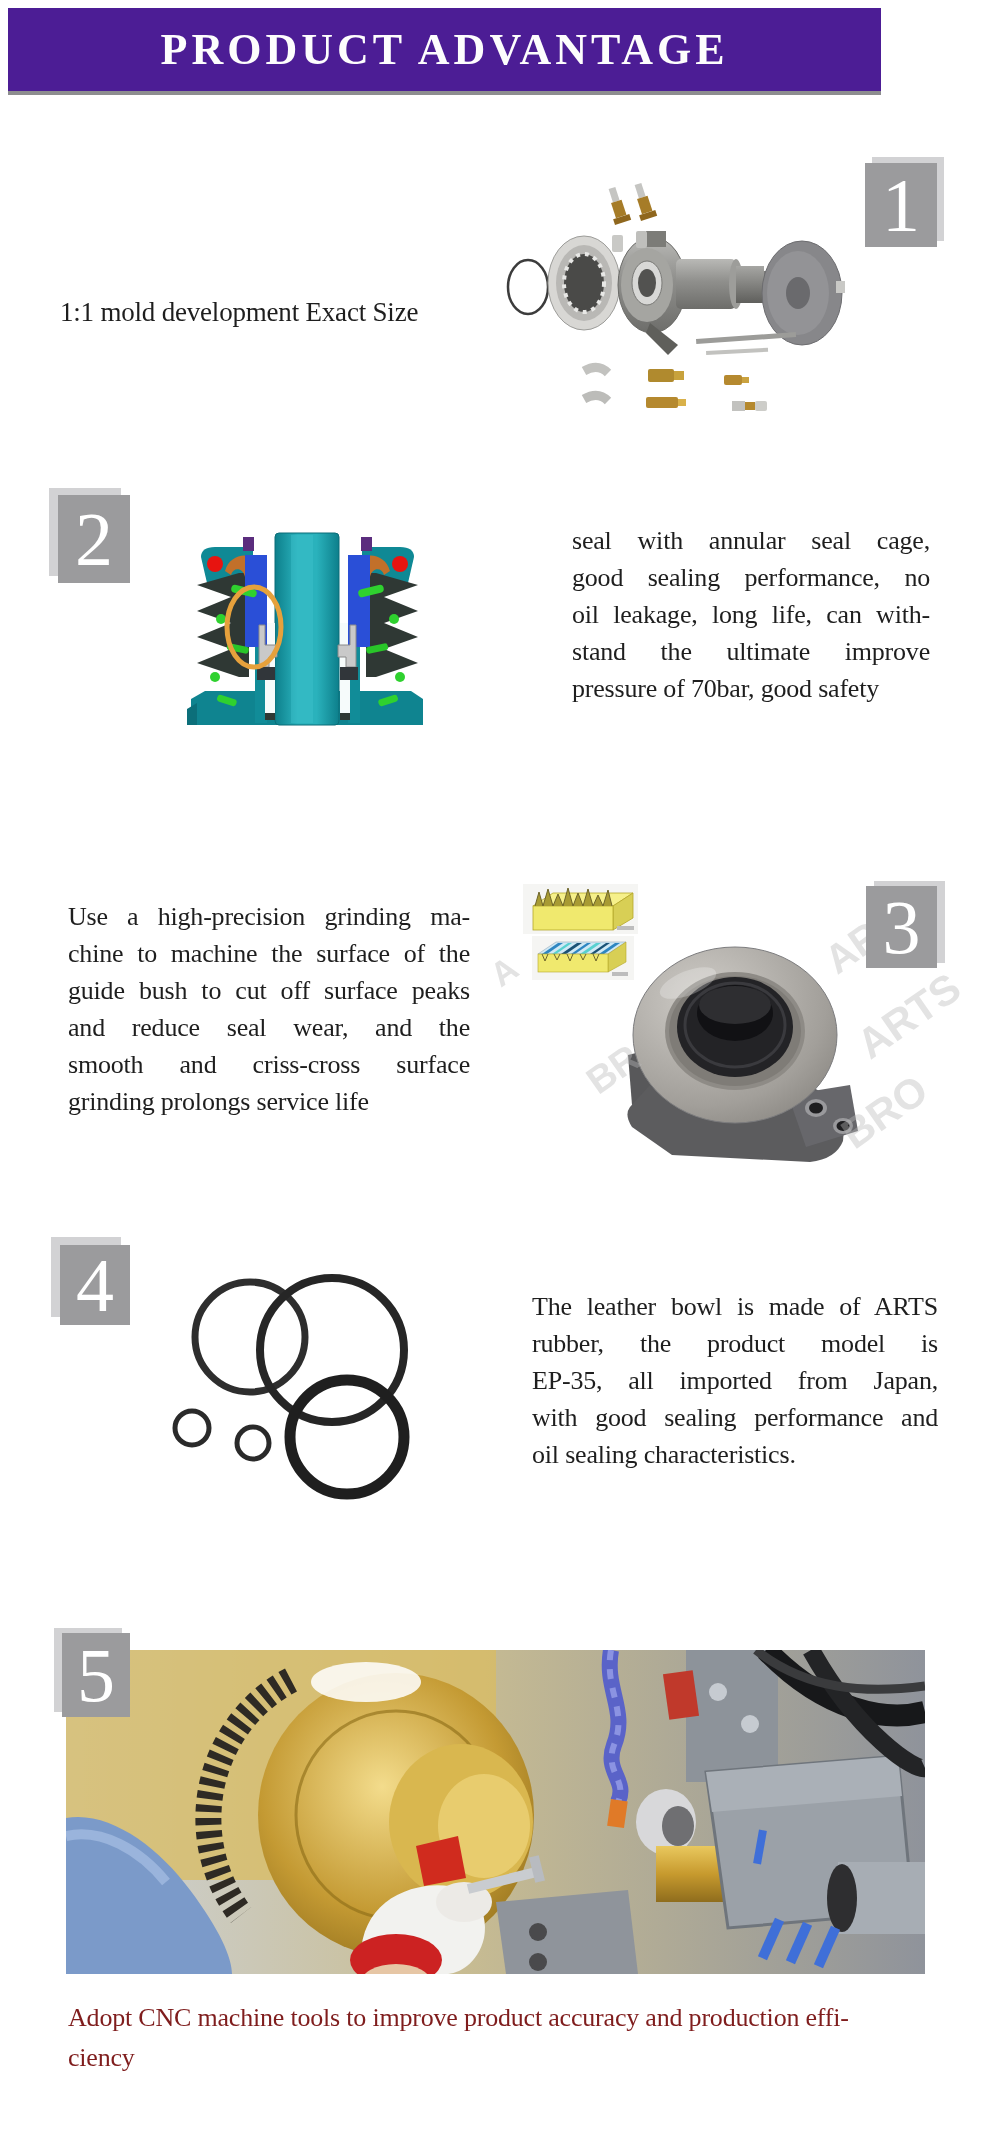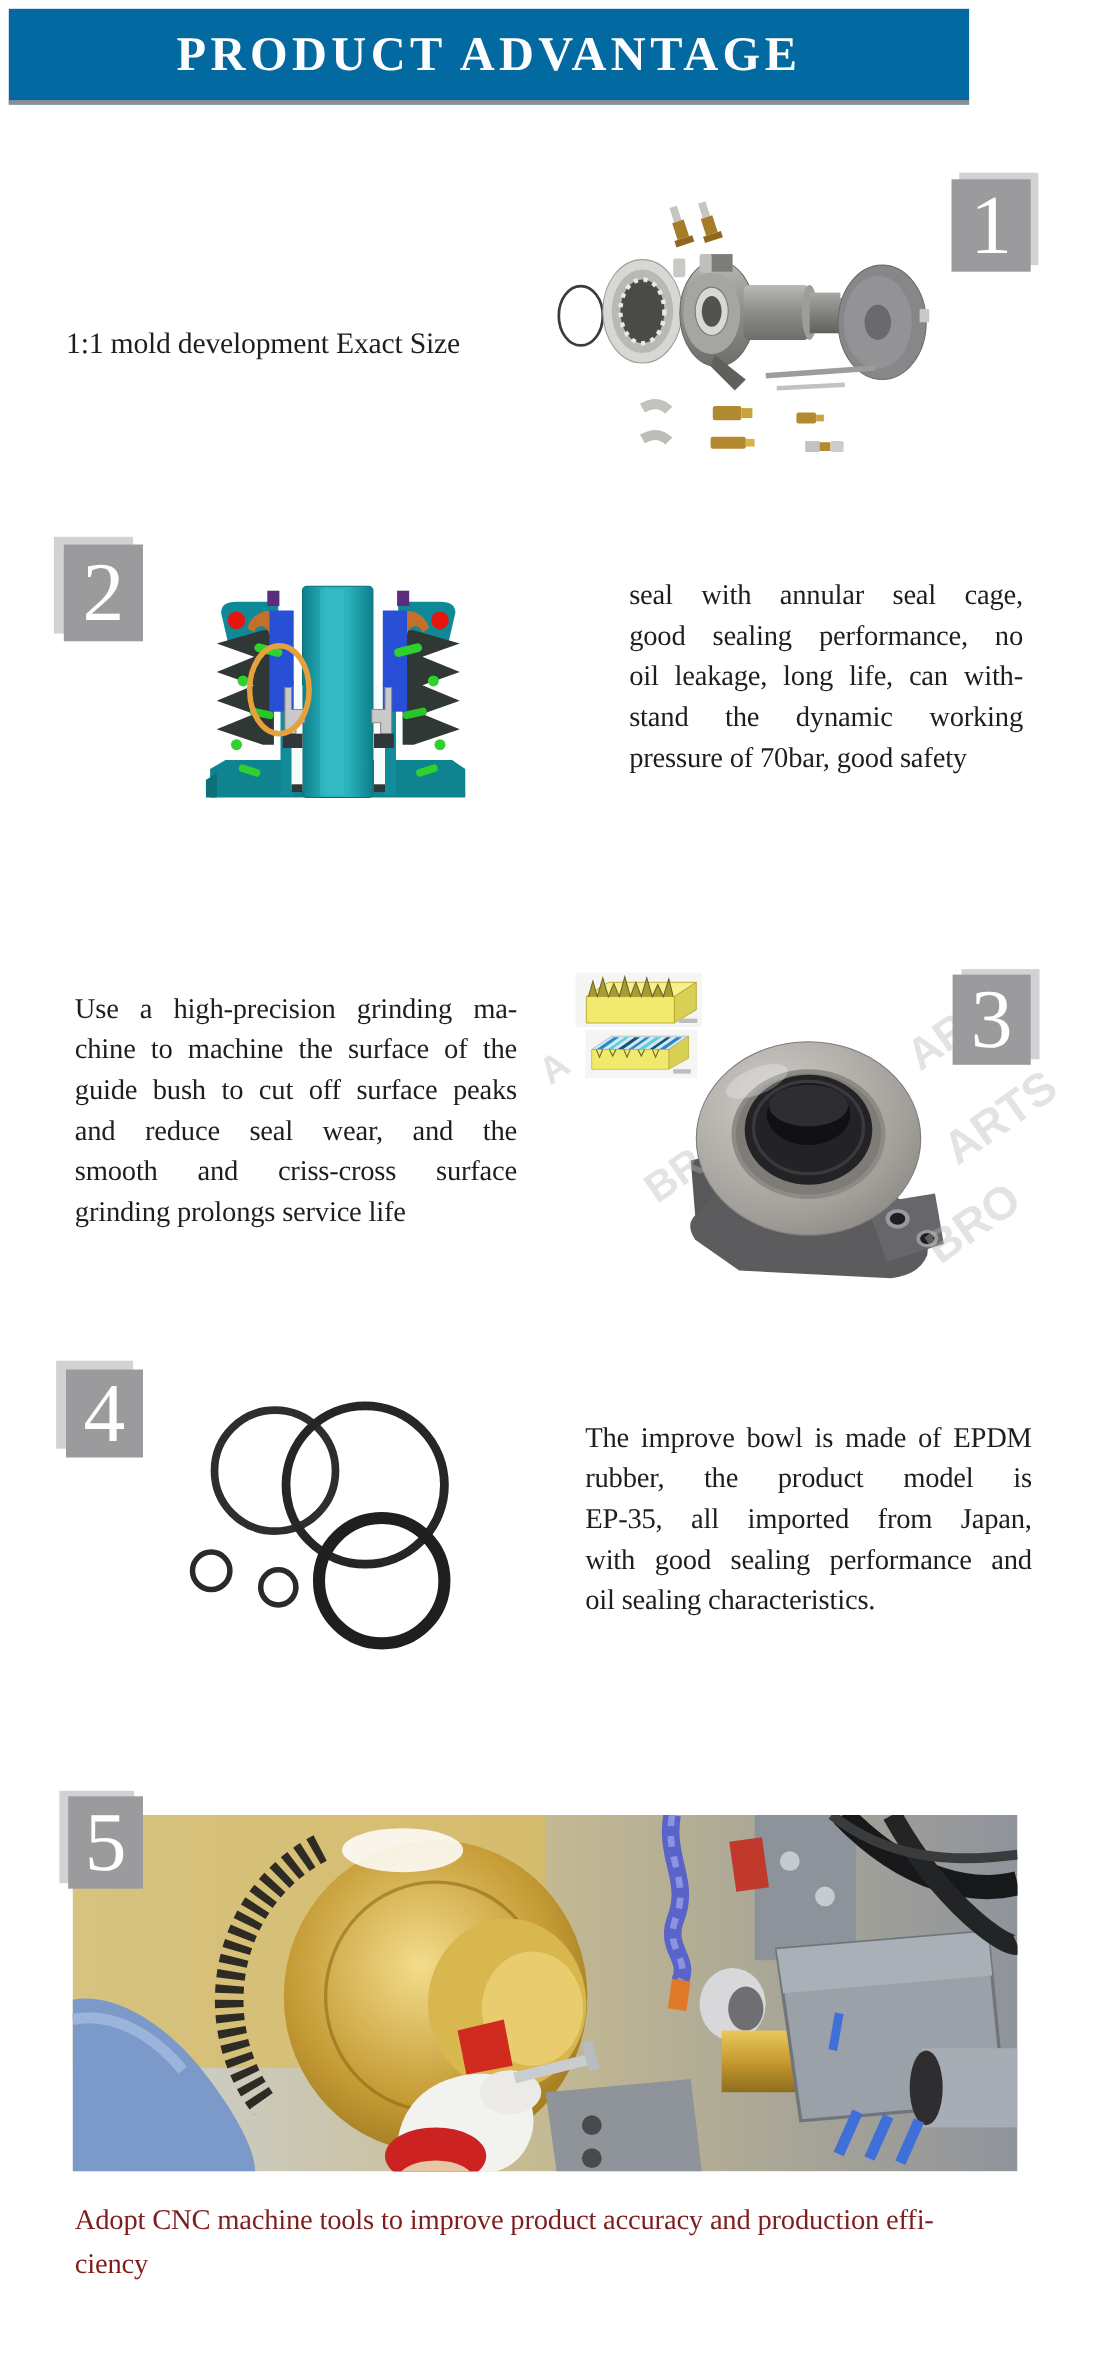--- a/index.html
+++ b/index.html
@@ -1,21 +1,21 @@
 <!DOCTYPE html>
 <html><head>
 <meta charset="utf-8">
 <style>
   html,body { margin:0; padding:0; background:#ffffff; }
   .page { position:relative; width:1000px; height:2150px; background:#fff; overflow:hidden;
           font-family:"Liberation Serif", serif; }
 
   
   .banner { position:absolute; left:8px; top:8px; width:873px; height:83px;
-            background:#0369a1; border-bottom:4px solid #8d8d8f;
+            background:#4c1d95; border-bottom:4px solid #8d8d8f;
             display:flex; align-items:center; justify-content:center; }
   .banner-title { color:#fdfdfd; font-size:44px; font-weight:bold; letter-spacing:4px;
                   font-family:"Liberation Serif", serif; }
 
   
   .badge { position:absolute; background:#9b9b9d; color:#ffffff; z-index:5;
            display:flex; align-items:center; justify-content:center;
            font-family:"Liberation Serif", serif; font-size:76px; line-height:1; }
   .badge1 { left:865px; top:163px; width:72px; height:84px; box-shadow:7px -6px 0 0 #d2d2d4; }
   .badge2 { left:58px;  top:495px; width:72px; height:88px; box-shadow:-9px -7px 0 0 #d2d2d4; }
@@ -183,21 +183,21 @@
     </g>
     <use href="#halfL" transform="translate(241,0) scale(-1,1)"></use>
 
     <ellipse cx="67" cy="100" rx="27" ry="40" fill="none" stroke="#e6a13c" stroke-width="5"></ellipse>
   </svg>
 
   <div class="tb s2-tb">
       <div class="tline">seal with annular seal cage,</div>
       <div class="tline">good sealing performance, no</div>
       <div class="tline">oil leakage, long life, can with-</div>
-      <div class="tline">stand the dynamic working</div>
+      <div class="tline">stand the ultimate improve</div>
       <div class="tline">pressure of 70bar, good safety</div>
     </div>
 
   <div class="tb s3-tb">
       <div class="tline">Use a high-precision grinding ma-</div>
       <div class="tline">chine to machine the surface of the</div>
       <div class="tline">guide bush to cut off surface peaks</div>
       <div class="tline">and reduce seal wear, and the</div>
       <div class="tline">smooth and criss-cross surface</div>
       <div class="tline">grinding prolongs service life</div>
@@ -277,21 +277,21 @@
 
   <svg class="art" style="left:130px; top:1265px;" width="300" height="240" viewBox="0 0 300 240">
     <circle cx="120" cy="72" r="55" fill="none" stroke="#2e2e2e" stroke-width="7"></circle>
     <circle cx="202" cy="85" r="72" fill="none" stroke="#262626" stroke-width="8"></circle>
     <circle cx="217" cy="172" r="57" fill="none" stroke="#1f1f1f" stroke-width="11"></circle>
     <circle cx="62" cy="163" r="17" fill="none" stroke="#2a2a2a" stroke-width="5"></circle>
     <circle cx="123" cy="178" r="16" fill="none" stroke="#2a2a2a" stroke-width="5"></circle>
   </svg>
 
   <div class="tb s4-tb">
-      <div class="tline">The improve bowl is made of EPDM</div>
+      <div class="tline">The leather bowl is made of ARTS</div>
       <div class="tline">rubber, the product model is</div>
       <div class="tline">EP-35, all imported from Japan,</div>
       <div class="tline">with good sealing performance and</div>
       <div class="tline">oil sealing characteristics.</div>
     </div>
 
   <svg class="art" style="left:66px; top:1650px;" width="859" height="324" viewBox="0 0 859 324" preserveAspectRatio="none">
     <defs>
       <linearGradient id="bgG" x1="0" y1="0" x2="1" y2="0">
         <stop offset="0" stop-color="#cdd2d8"></stop>

